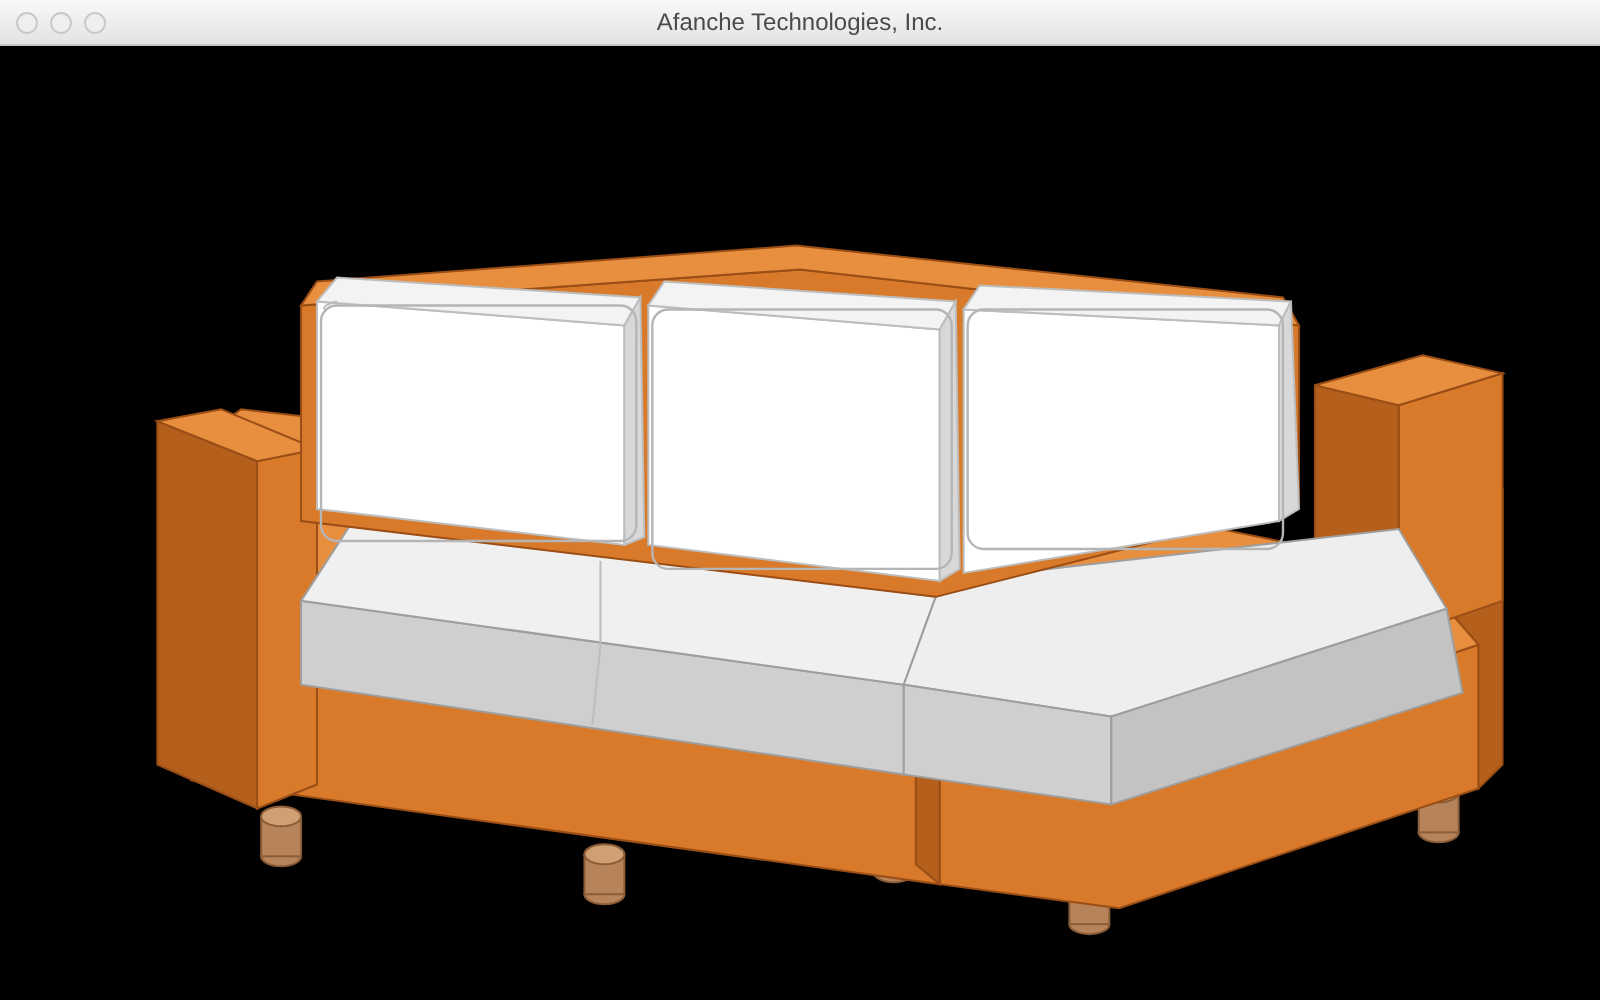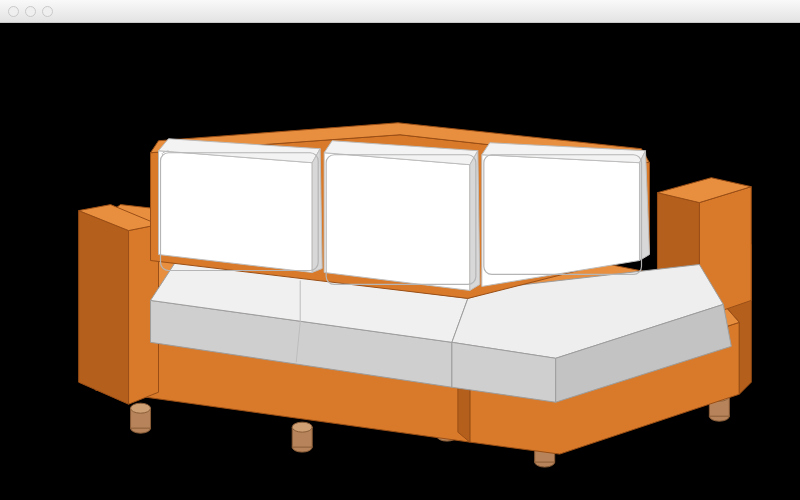--- a/index.html
+++ b/index.html
@@ -67,20 +67,21 @@
 <body>
 
 <div class="window">
 
   <div class="titlebar">
     <div class="traffic-lights">
       <div class="tl"></div>
       <div class="tl"></div>
       <div class="tl"></div>
     </div>
+    <div class="title-text">Afanche Technologies, Inc.</div>
   </div>
 
   <div class="viewport">
     <svg class="scene" viewBox="0 0 800 478" shape-rendering="geometricPrecision">
 
       <g fill="#b7835a" stroke="#8a5d38" stroke-width="1">
 
         <ellipse cx="128" cy="312" rx="9" ry="4"></ellipse>
           <rect x="119" y="296" width="18" height="16"></rect>
           <ellipse cx="128" cy="296" rx="9" ry="4" fill="#cfa074"></ellipse>

